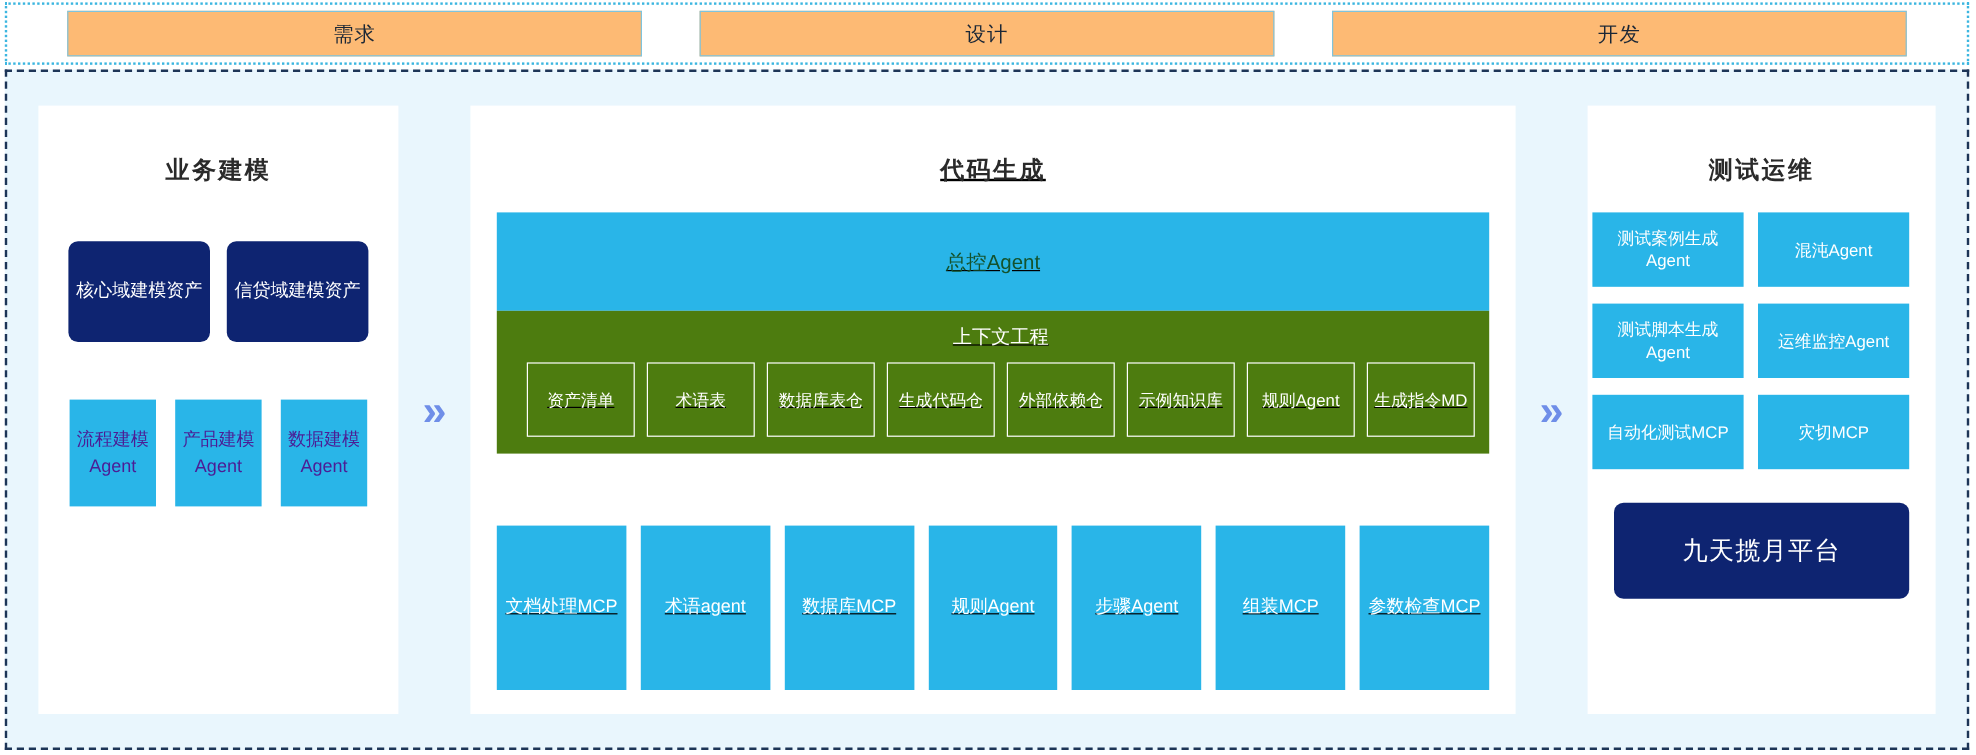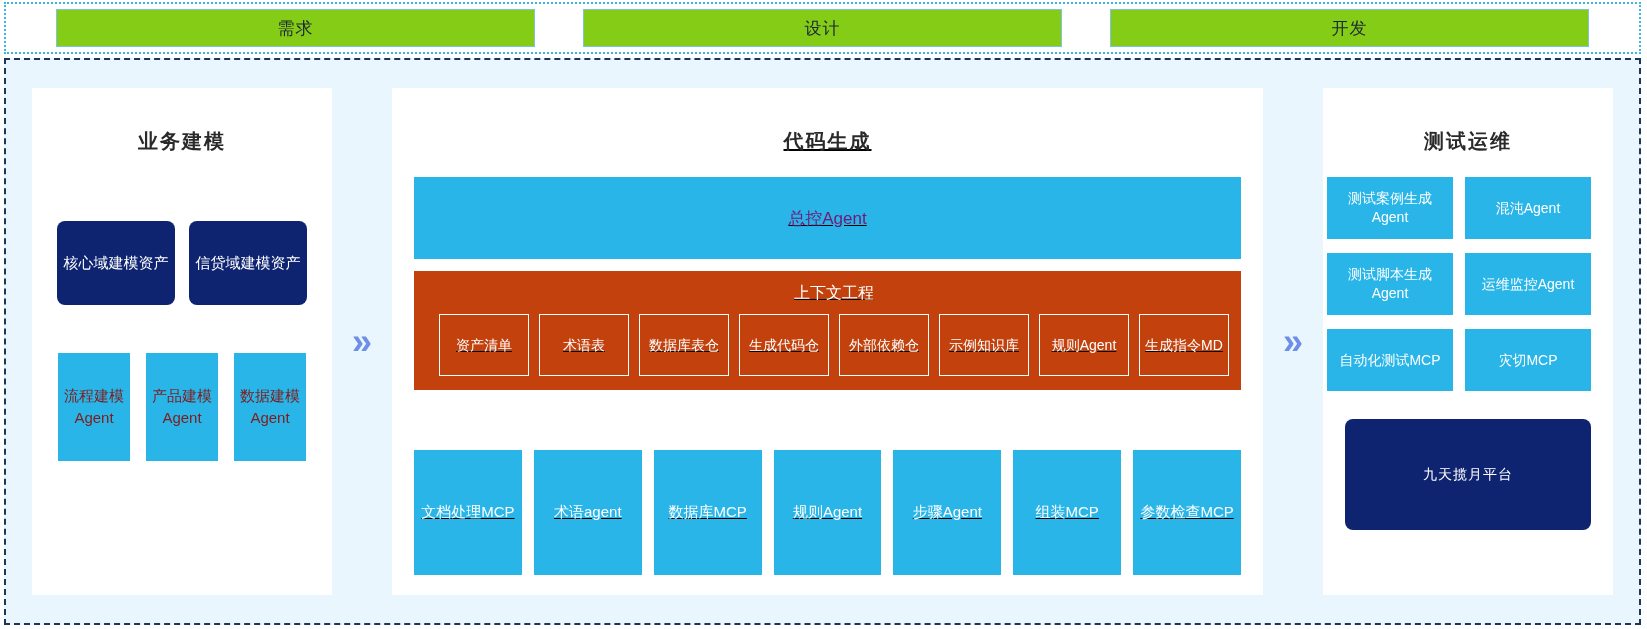--- a/index.html
+++ b/index.html
@@ -29,21 +29,21 @@
     box-sizing: border-box;
     display: flex;
     align-items: center;
     justify-content: space-between;
     padding: 0 26px;
   }
   .stage-box {
     flex: 1 1 0;
     height: 38px;
     margin: 0 24px;
-    background: #84cc16;
+    background: #fdba74;
     border: 1px solid #7fc4dd;
     box-sizing: border-box;
     display: flex;
     align-items: center;
     justify-content: center;
     font-size: 17px;
     color: #1b2736;
     letter-spacing: 1px;
   }
 
@@ -77,21 +77,21 @@
 
   
   .panel-left {
     width: 300px;
     margin: 28px 0 28px 26px;
   }
   .left-row-assets {
     display: flex;
     gap: 14px;
     justify-content: center;
-    margin-top: 66px;
+    margin-top: 46px;
   }
   .asset-card {
     width: 118px;
     height: 84px;
     background: #0e2471;
     border-radius: 8px;
     color: #ffffff;
     font-size: 15px;
     line-height: 1.35;
     display: flex;
@@ -102,23 +102,23 @@
     box-sizing: border-box;
   }
   .left-row-agents {
     display: flex;
     gap: 16px;
     justify-content: center;
     margin-top: 48px;
   }
   .agent-card-tall {
     width: 72px;
-    height: 108px;
+    height: 89px;
     background: #29b5e8;
-    color: #7f1d1d;
+    color: #4c1d95;
     font-size: 15px;
     line-height: 1.45;
     display: flex;
     align-items: center;
     justify-content: center;
     text-align: center;
   }
 
   
   .chev {
@@ -144,29 +144,28 @@
   .center-inner {
     padding: 0 22px 20px 22px;
     display: flex;
     flex-direction: column;
     flex: 1 1 auto;
   }
   .master-agent {
     margin-top: 22px;
     height: 82px;
     background: #29b5e8;
-    color: #701a75;
+    color: #14532d;
     font-size: 17px;
     display: flex;
     align-items: center;
     justify-content: center;
   }
   .ctx-block {
-    margin-top: 12px;
-    background: #c2410c;
+    background: #4d7c0f;
     padding: 10px 12px 14px 25px;
     color: #ffffff;
   }
   .ctx-title {
     text-align: center;
     font-size: 16px;
     padding: 2px 0 10px 0;
   }
   .ctx-items {
     display: flex;
@@ -227,25 +226,25 @@
     line-height: 1.35;
     display: flex;
     align-items: center;
     justify-content: center;
     text-align: center;
     padding: 0 4px;
     box-sizing: border-box;
   }
   .platform-card {
     margin: 28px 22px 0 22px;
-    height: 111px;
+    height: 80px;
     background: #0e2471;
     border-radius: 8px;
     color: #ffffff;
-    font-size: 14px;
+    font-size: 21px;
     letter-spacing: 1px;
     display: flex;
     align-items: center;
     justify-content: center;
   }
 </style>
 </head>
 <body>
 
 <div id="canvas">

